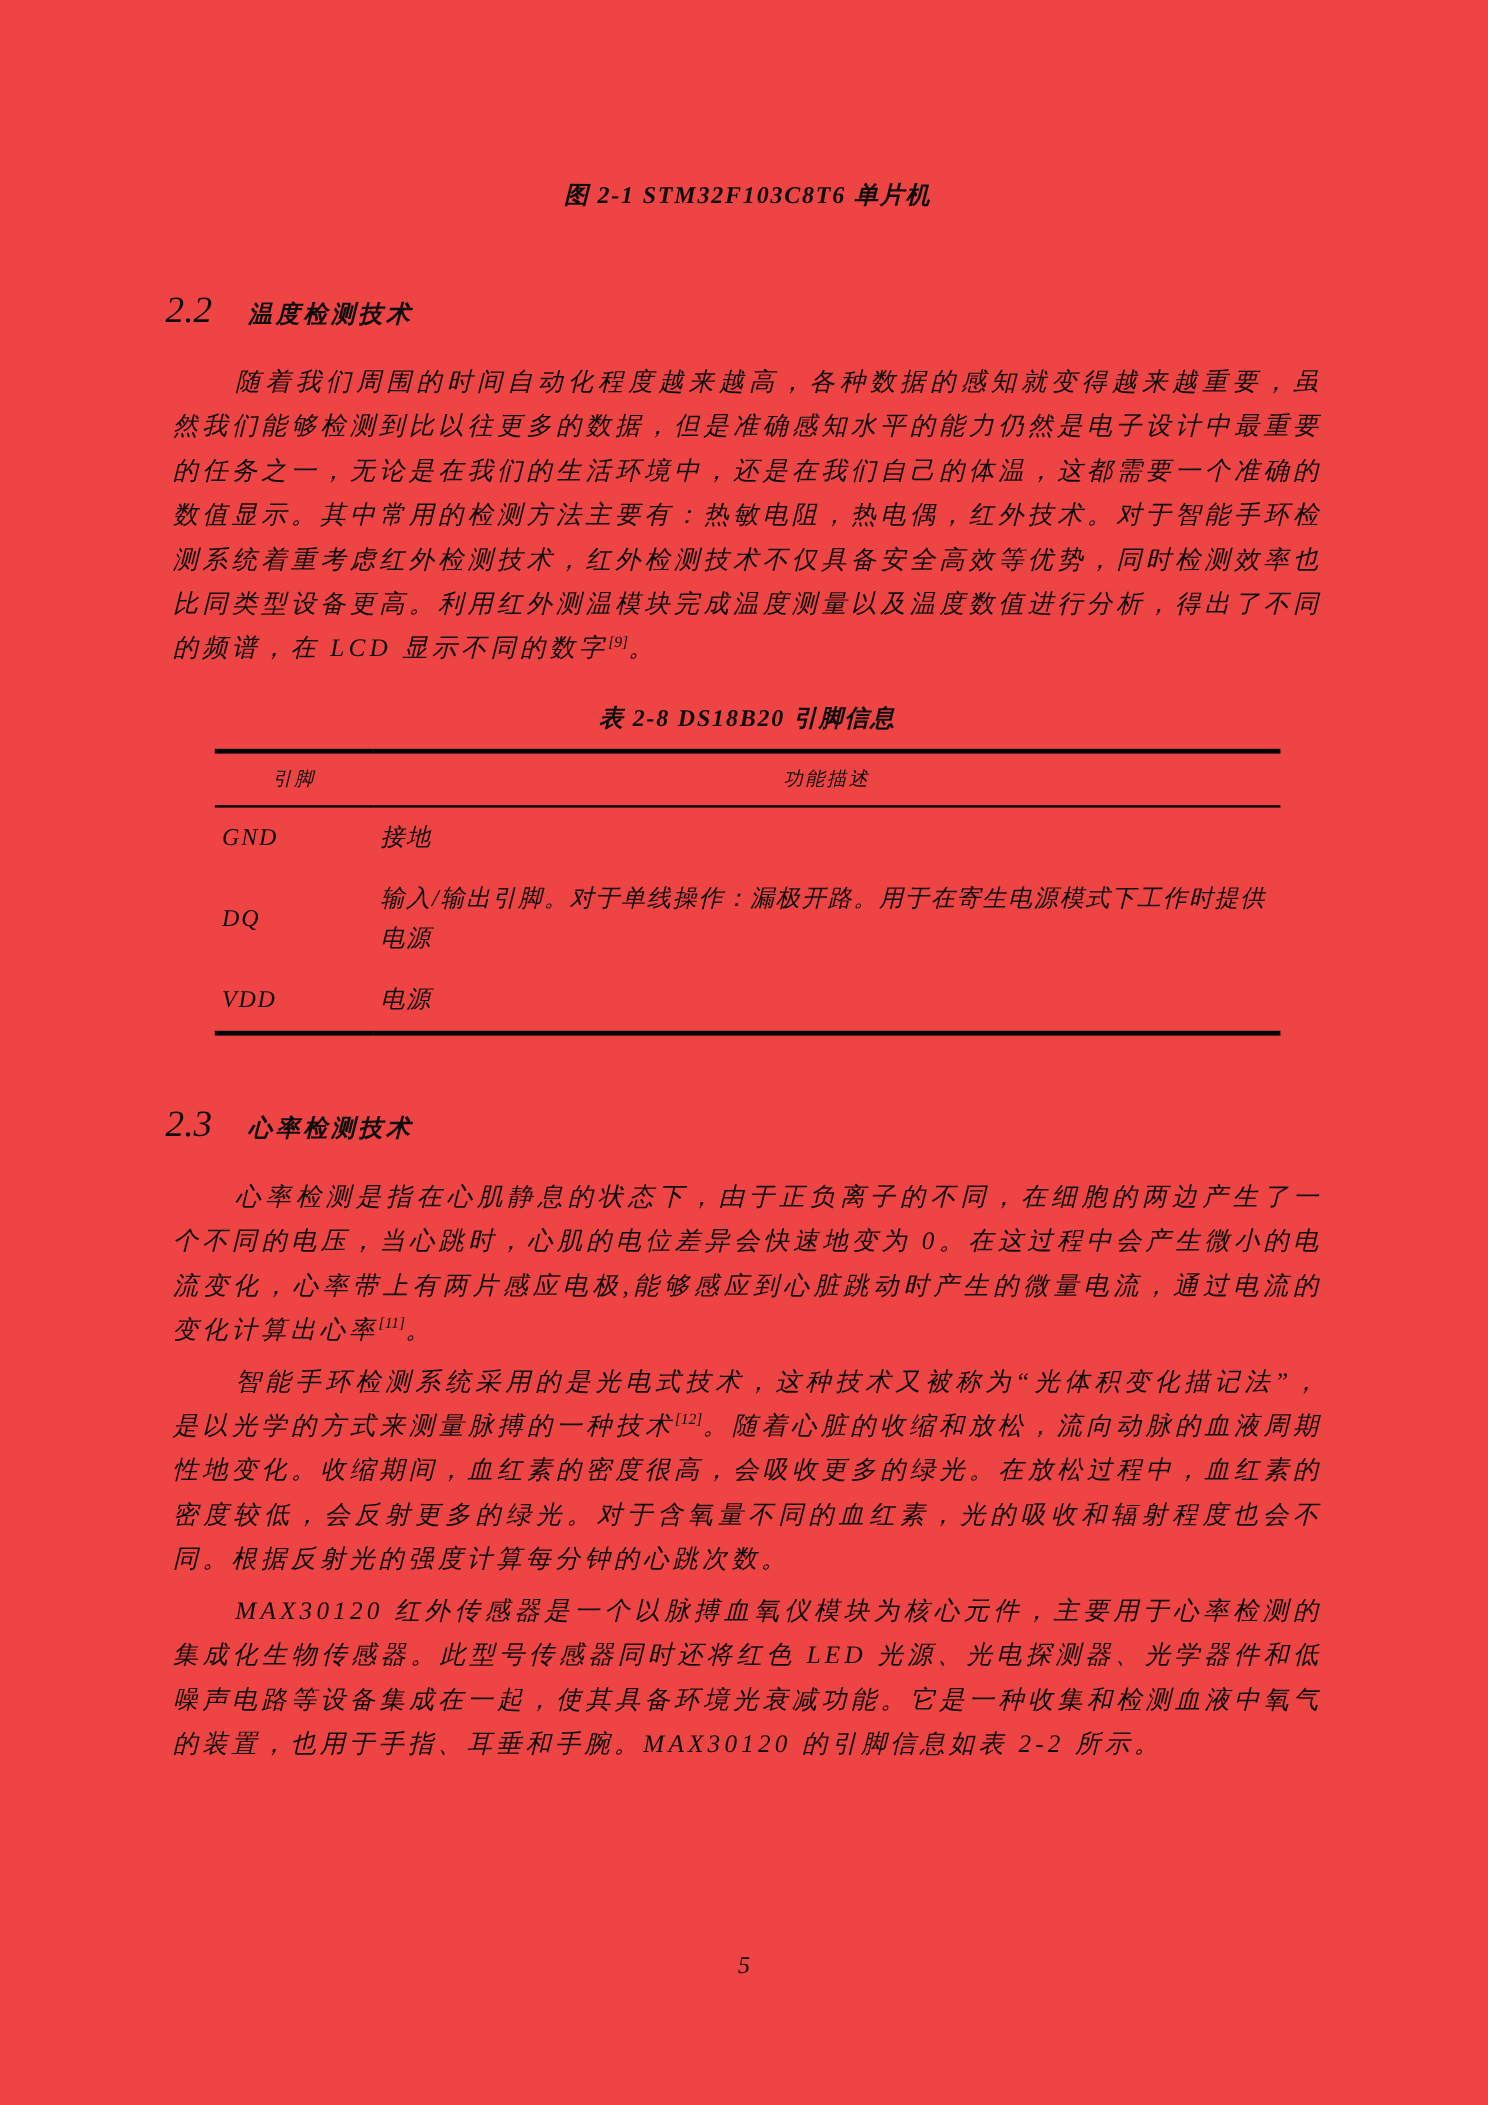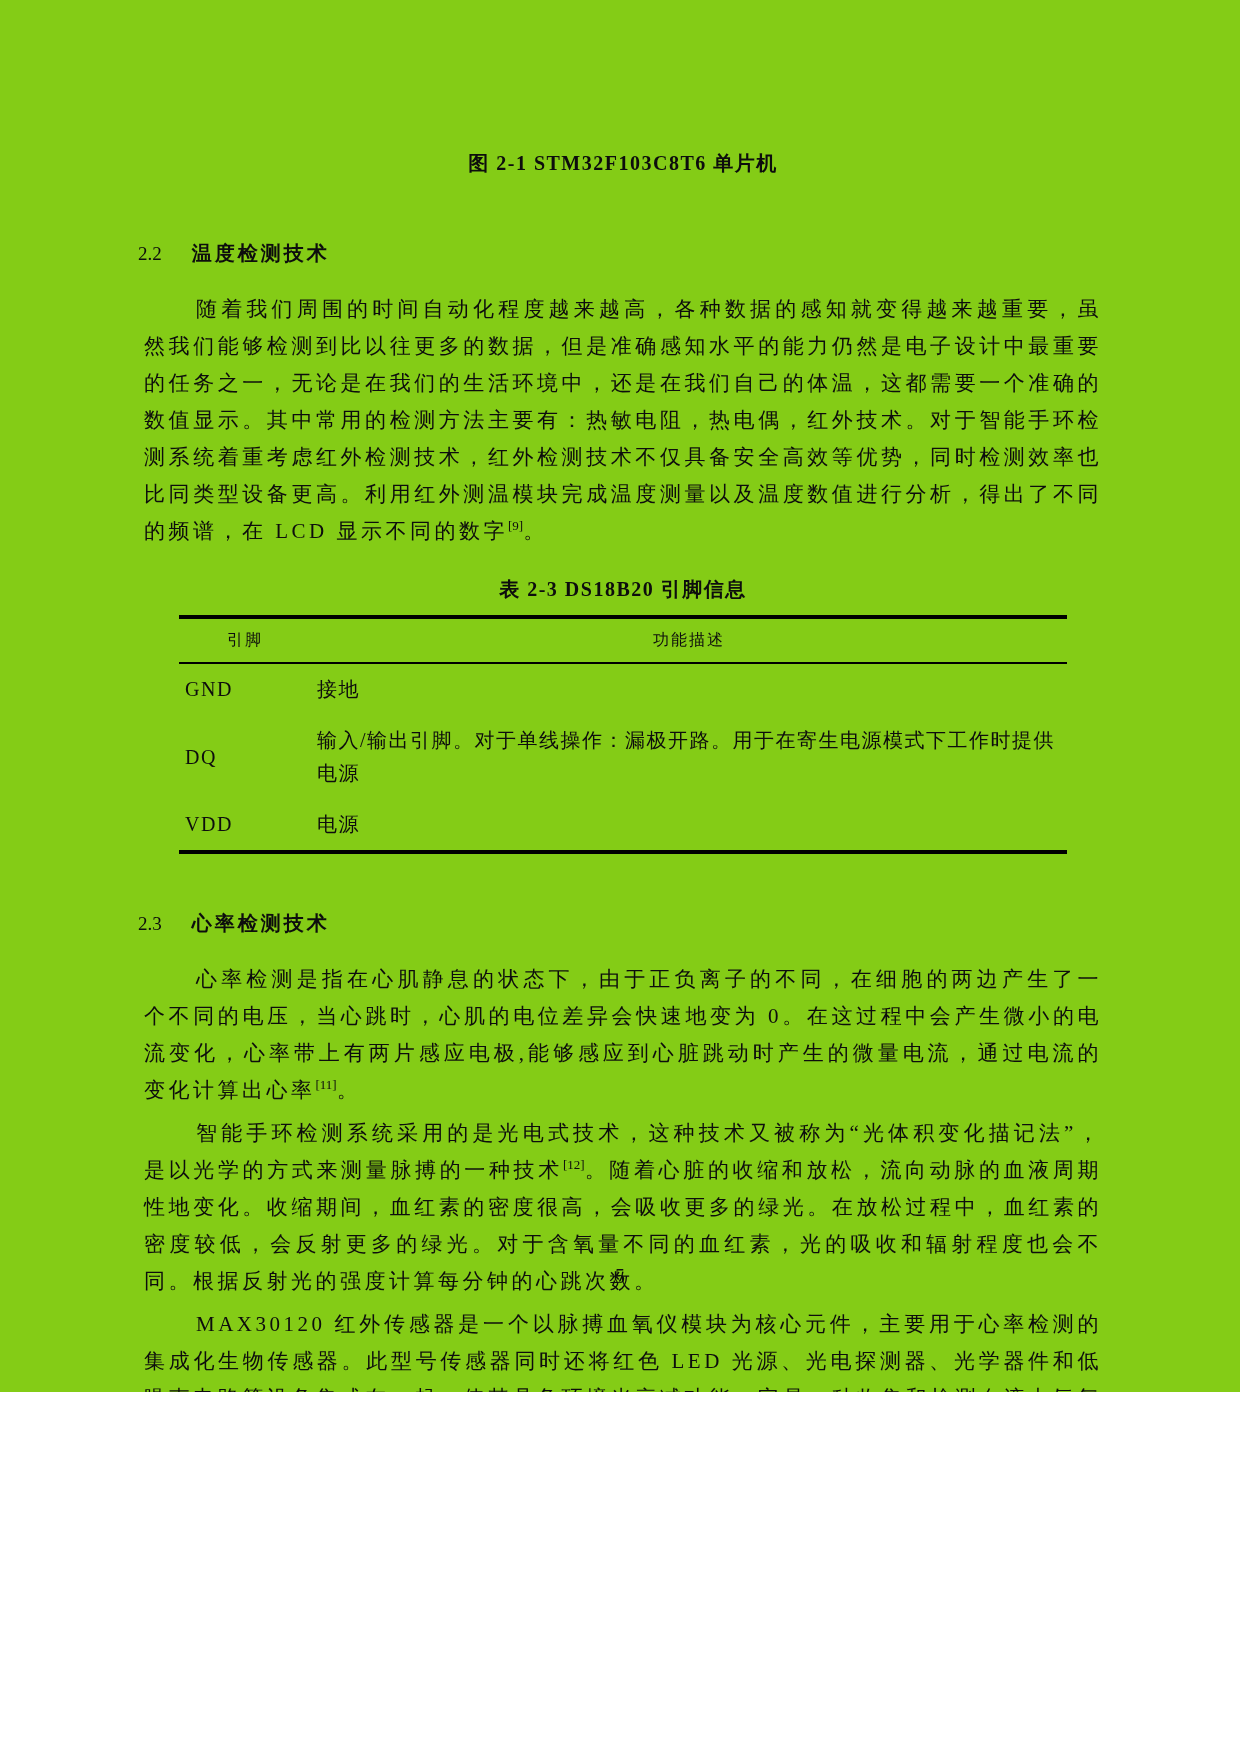--- a/index.html
+++ b/index.html
@@ -1,41 +1,42 @@
 <!DOCTYPE html>
 <html><head>
 <meta charset="utf-8">
 <style>
   html,body{margin:0;padding:0;background:#ffffff;}
   .page{
     position:relative;
-    width:1240px;height:1392px;
+    width:1240px;height:1754px;
     margin:0 auto;
-    background:#84cc16;
+    background:#ef4444;
     box-sizing:border-box;
     padding:148px 132px 0 138px;
     color:#0d0d0d;
     font-family:"Liberation Serif","DejaVu Serif",serif;
+    font-style:italic;
   }
   .figure-caption{
     text-align:center;
     font-size:20px;
     font-weight:700;
     letter-spacing:1.5px;
     line-height:30px;
     margin:0 0 62px 0;
   }
   .section-heading{
     display:flex;
     align-items:baseline;
     gap:30px;
     margin:0 0 24px 0;
   }
   .sec-num{
-    font-size:19px;
+    font-size:31px;
     font-weight:400;
     font-family:"Liberation Serif","DejaVu Serif",serif;
   }
   .sec-title{
     font-size:20px;
     font-weight:700;
     letter-spacing:3px;
     font-family:"Liberation Sans","DejaVu Sans",sans-serif;
   }
   .section-body p{
@@ -102,21 +103,21 @@
     <h2 class="section-heading">
       <span class="sec-num">2.2</span>
       <span class="sec-title">温度检测技术</span>
     </h2>
     <div class="section-body">
         <p>随着我们周围的时间自动化程度越来越高，各种数据的感知就变得越来越重要，虽然我们能够检测到比以往更多的数据，但是准确感知水平的能力仍然是电子设计中最重要的任务之一，无论是在我们的生活环境中，还是在我们自己的体温，这都需要一个准确的数值显示。其中常用的检测方法主要有：热敏电阻，热电偶，红外技术。对于智能手环检测系统着重考虑红外检测技术，红外检测技术不仅具备安全高效等优势，同时检测效率也比同类型设备更高。利用红外测温模块完成温度测量以及温度数值进行分析，得出了不同的频谱，在 LCD 显示不同的数字<sup>[9]</sup>。</p>
       </div>
   </section>
 
   <div class="table-block">
-    <div class="table-caption">表 2-3  DS18B20 引脚信息</div>
+    <div class="table-caption">表 2-8  DS18B20 引脚信息</div>
     <table class="pin-table">
       <colgroup>
         <col class="colpin">
         <col>
       </colgroup>
       <thead>
         <tr>
             <th>引脚</th>
             <th>功能描述</th>
           </tr>

